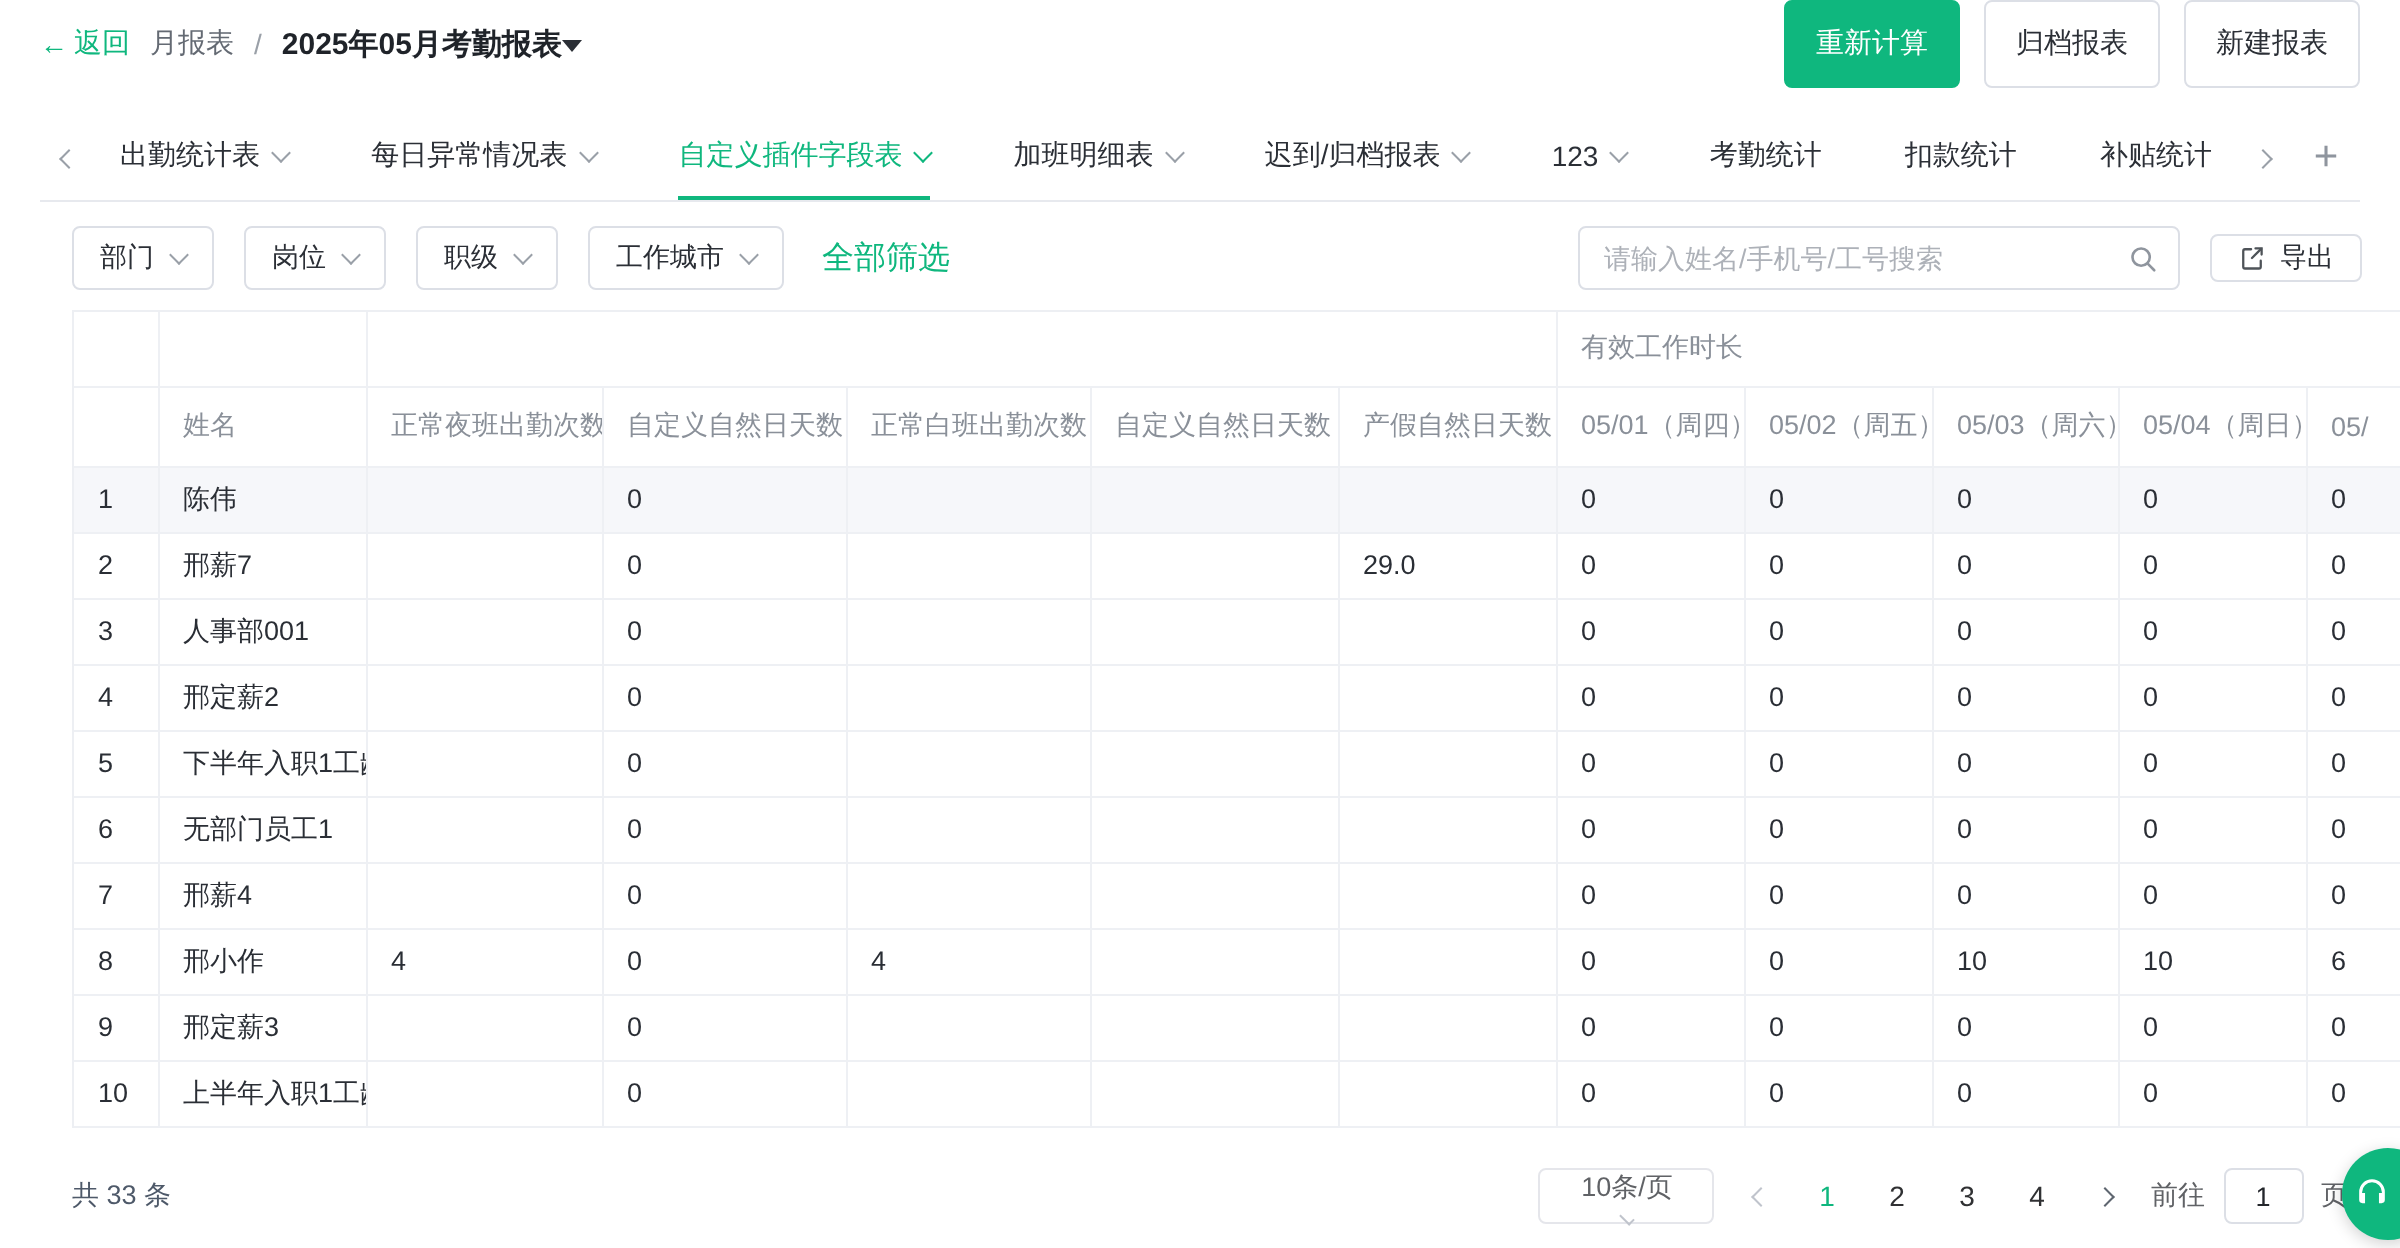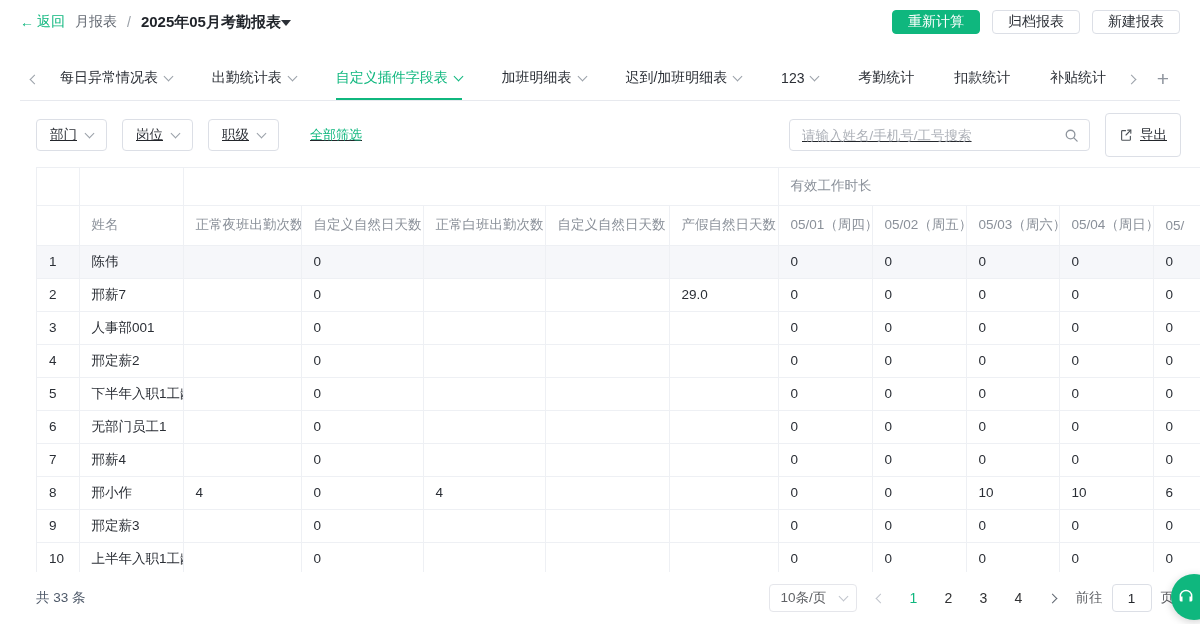--- a/index.html
+++ b/index.html
@@ -9,21 +9,21 @@
 
   
   .topbar { height:44px; display:flex; align-items:center; justify-content:space-between; padding:0 20px; }
   .crumbs { display:flex; align-items:center; gap:10px; font-size:14px; }
   .back { color:#0fb77e; display:flex; align-items:center; gap:3px; cursor:pointer; }
   .crumb-parent { color:#646a73; }
   .crumb-sep { color:#9aa0a8; }
   .rpt-title { font-size:15px; font-weight:700; color:#1f2329; display:flex; align-items:center; gap:0; cursor:pointer; }
   .tri-down { width:0; height:0; border-left:5px solid transparent; border-right:5px solid transparent; border-top:6px solid #2b2f36; margin-top:2px; }
   .actions { display:flex; gap:12px; }
-  .btn { height:24px; padding:0 15px; border-radius:4px; font-size:14px; display:flex; align-items:center;
+  .btn { height:44px; padding:0 15px; border-radius:4px; font-size:14px; display:flex; align-items:center;
     background:#fff; border:1px solid #dcdfe6; color:#2b2f36; cursor:pointer; white-space:nowrap; }
   .btn.primary { background:#0fb77e; border-color:#0fb77e; color:#fff; }
 
   
   .chv { display:inline-block; width:7px; height:7px; border-right:1.4px solid currentColor; border-bottom:1.4px solid currentColor; }
   .chv.down { transform:rotate(45deg); margin-top:-4px; }
   .chv.left { transform:rotate(135deg); margin-left:3px; }
   .chv.right { transform:rotate(-45deg); margin-right:3px; }
   .gray { color:#9aa0a8; }
 
@@ -31,49 +31,49 @@
   .tabbar { margin:14px 20px 0; height:43px; border-bottom:1px solid #e7e9ee; display:flex; align-items:stretch; }
   .tab-scroll { width:26px; display:flex; align-items:center; justify-content:center; color:#9aa0a8; cursor:pointer; }
   .tabs { flex:1; display:flex; justify-content:space-between; align-items:stretch; padding:0 14px; }
   .tab { display:flex; align-items:center; gap:7px; font-size:14px; color:#2b2f36; cursor:pointer; white-space:nowrap; border-bottom:2px solid transparent; }
   .tab .chv { color:#9aa0a8; }
   .tab.active { color:#0fb77e; border-bottom-color:#0fb77e; }
   .tab.active .chv { color:#0fb77e; }
   .tab-add { width:34px; display:flex; align-items:center; justify-content:center; font-size:21px; font-weight:300; color:#8f959e; cursor:pointer; }
 
   
-  .filterbar { margin:12px 19px 0 36px; display:flex; align-items:center; gap:15px;text-decoration:underline; }
+  .filterbar { margin:12px 19px 0 36px; display:flex; align-items:center; gap:15px; }
   .filter-btn { height:32px; padding:0 13px; border:1px solid #dcdfe6; border-radius:4px; background:#fff;
     display:flex; align-items:center; gap:9px; font-size:13.5px; color:#2b2f36; cursor:pointer; white-space:nowrap; }
-  .link-all { color:#0fb77e; font-size:13px; margin-left:16px; cursor:pointer; white-space:nowrap; }
+  .link-all { color:#0fb77e; font-size:16px; margin-left:4px; cursor:pointer; white-space:nowrap; }
   .spacer { flex:1; }
   .search { width:301px; height:32px; border:1px solid #dcdfe6; border-radius:4px; display:flex; align-items:center; padding:0 10px 0 12px; background:#fff; }
   .search input { flex:1; border:none; outline:none; font-size:13.5px; color:#23262b; background:transparent;
     font-family:"Liberation Sans","DejaVu Sans",sans-serif; }
   .search input::placeholder { color:#adb1b8; }
-  .export-btn { height:44px; padding:0 13px; gap:7px; font-size:13.5px; }
+  .export-btn { height:24px; padding:0 13px; gap:7px; font-size:13.5px; }
 
   
   .table-wrap { margin:10px 0 0 36px; width:1176px; overflow:hidden; border-top:1px solid #edeff3; border-left:1px solid #edeff3; }
   table { border-collapse:collapse; table-layout:fixed; width:1236px; }
   th, td { border-right:1px solid #eef0f4; border-bottom:1px solid #eef0f4; padding:0 12px; text-align:left;
     white-space:nowrap; overflow:hidden; font-weight:400; }
   thead th { color:#8a9099; font-size:13.5px; background:#fff; }
   tr.group-row th { height:37px; }
   tr.cols-row th { height:40px; }
   tbody td { height:33px; font-size:13.5px; color:#2a2e35; background:#fff; }
   tbody tr.highlight td { background:#f6f7fa; }
 
   
   .footer { position:absolute; left:0; right:0; bottom:0; height:52px; background:#fff;
     display:flex; align-items:center; justify-content:space-between; padding:0 26px 0 36px; }
   .total { font-size:13.5px; color:#4e5969; }
   .pager { display:flex; align-items:center; gap:9px; font-size:13.5px; color:#606266; }
   .page-size-select { height:28px; min-width:88px; border:1px solid #e5e6eb; border-radius:4px; display:flex;
-    align-items:center; justify-content:space-between; padding:0 9px 0 11px; cursor:pointer; gap:8px; }
+    align-items:center; justify-content:space-between; padding:0 9px 0 11px; cursor:pointer; gap:8px;flex-direction:column; }
   .page-size-select .chv { color:#c0c4cc; }
   .pg-arrow { width:26px; display:flex; align-items:center; justify-content:center; cursor:pointer; }
   .pg-arrow.prev { color:#c0c4cc; }
   .pg-arrow.next { color:#5f6670; }
   .pg-num { width:26px; text-align:center; font-size:14px; color:#303133; cursor:pointer; }
   .pg-num.active { color:#0fb77e; }
   .goto-label { }
   .goto-input { width:40px; height:28px; border:1px solid #dcdfe6; border-radius:4px; text-align:center;
     font-size:13.5px; color:#23262b; outline:none; font-family:"Liberation Sans","DejaVu Sans",sans-serif; }
 
@@ -104,37 +104,37 @@
     <button class="btn">新建报表</button>
   </div>
 </div>
 
 <div class="tabbar">
   <span class="tab-scroll">
       <span class="chv left"></span>
     </span>
   <div class="tabs">
     <span class="tab">
+        <span>出勤统计表</span>
+        <span class="chv down"></span>
+      </span>
+    <span class="tab">
         <span>每日异常情况表</span>
-        <span class="chv down"></span>
-      </span>
-    <span class="tab">
-        <span>出勤统计表</span>
         <span class="chv down"></span>
       </span>
     <span class="tab active">
         <span>自定义插件字段表</span>
         <span class="chv down"></span>
       </span>
     <span class="tab">
         <span>加班明细表</span>
         <span class="chv down"></span>
       </span>
     <span class="tab">
-        <span>迟到/加班明细表</span>
+        <span>迟到/归档报表</span>
         <span class="chv down"></span>
       </span>
     <span class="tab">
         <span>123</span>
         <span class="chv down"></span>
       </span>
     <span class="tab">
         <span>考勤统计</span>
       </span>
     <span class="tab">
@@ -154,20 +154,24 @@
   <span class="filter-btn">
       <span>部门</span>
       <span class="chv down gray"></span>
     </span>
   <span class="filter-btn">
       <span>岗位</span>
       <span class="chv down gray"></span>
     </span>
   <span class="filter-btn">
       <span>职级</span>
+      <span class="chv down gray"></span>
+    </span>
+  <span class="filter-btn">
+      <span>工作城市</span>
       <span class="chv down gray"></span>
     </span>
   <span class="link-all">全部筛选</span>
   <span class="spacer"></span>
   <div class="search">
     <input type="text" placeholder="请输入姓名/手机号/工号搜索" style="">
     <svg width="15" height="15" viewBox="0 0 16 16">
       <circle cx="7" cy="7" r="4.6" fill="none" stroke="#8f959e" stroke-width="1.4"></circle>
       <line x1="10.5" y1="10.5" x2="14" y2="14" stroke="#8f959e" stroke-width="1.4" stroke-linecap="round"></line>
     </svg>

